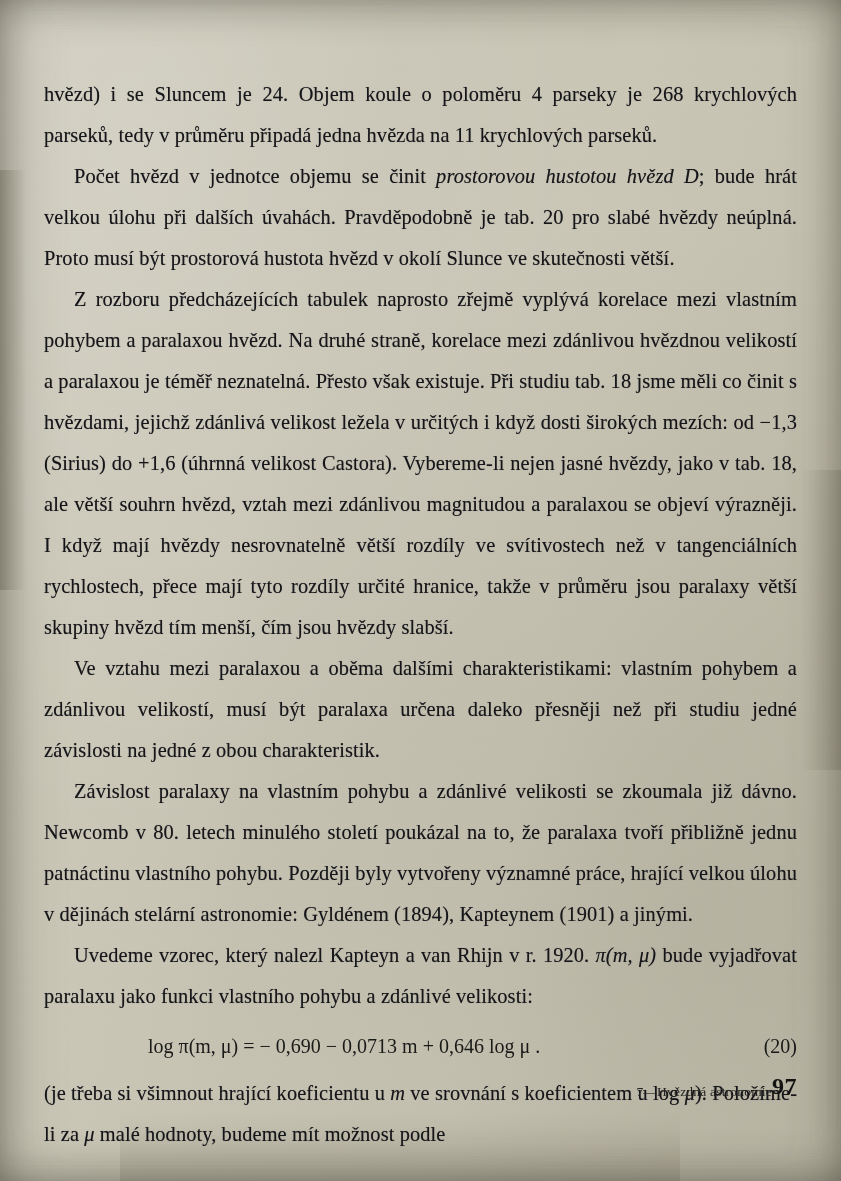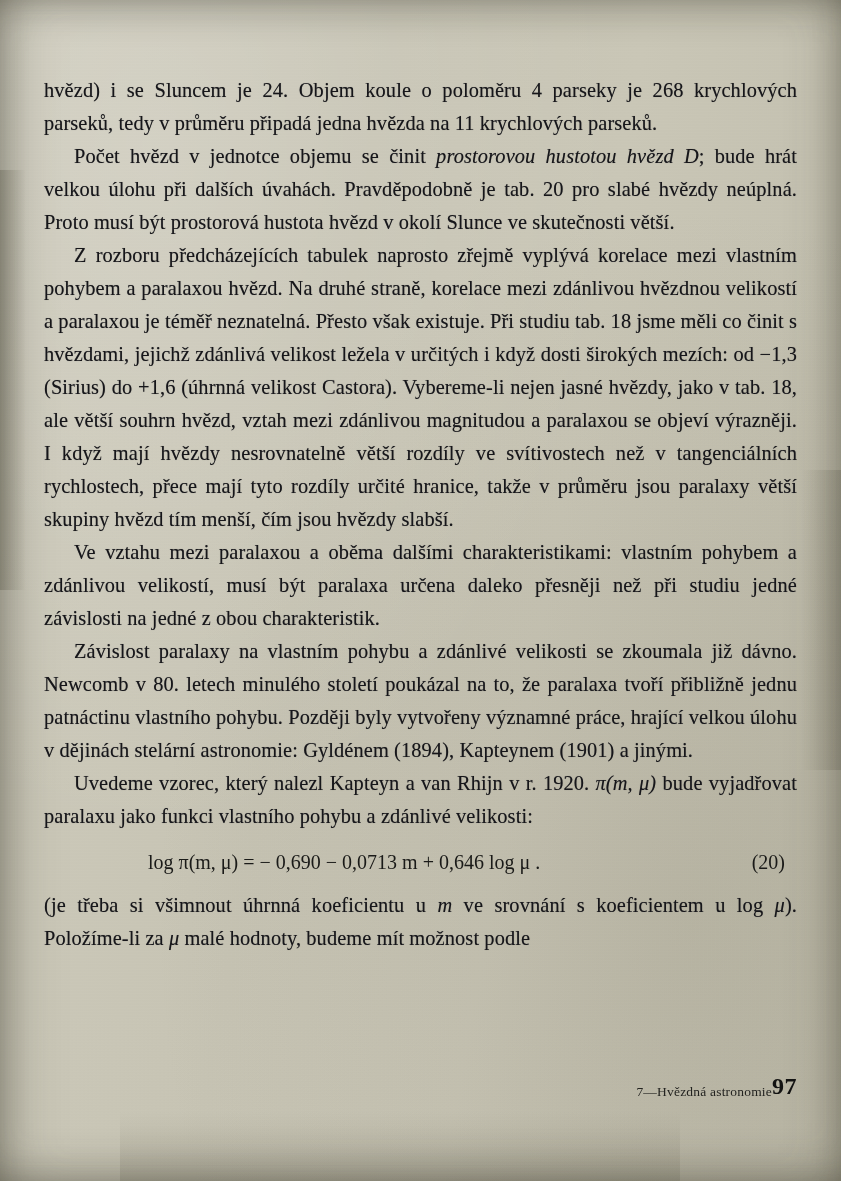--- a/index.html
+++ b/index.html
@@ -45,21 +45,21 @@
   }
   .text-block {
     position: absolute;
     left: 44px;
     top: 74px;
     width: 753px;
   }
   p {
     margin: 0;
     font-size: 20.4px;
-    line-height: 33px;
+    line-height: 41px;
     text-align: justify;
     text-justify: inter-word;
     letter-spacing: 0.1px;
     color: #16161a;
     text-shadow: 0 0 0.7px rgba(25,25,28,0.45);
   }
   p.indent {
     text-indent: 30px;
   }
   .eq {
@@ -68,21 +68,21 @@
     line-height: 30.4px;
     position: relative;
     padding-top: 14px;
     padding-bottom: 12px;
     text-align: left;
     text-indent: 0;
     padding-left: 104px;
   }
   .eq .num {
     position: absolute;
-    right: 12px;
+    right: 0;
     top: 14px;
   }
   i, em { }
   .footer {
     position: absolute;
     left: 30px;
     right: 44px;
     top: 1073px;
     display: flex;
     align-items: flex-end;
@@ -142,21 +142,21 @@
 
     <p class="indent">Závislost paralaxy na vlastním pohybu a zdánlivé velikosti se zkoumala již dávno. Newcomb v 80. letech minulého století poukázal na to, že paralaxa tvoří přibližně jednu patnáctinu vlastního pohybu. Později byly vytvořeny významné práce, hrající velkou úlohu v dějinách stelární astronomie: Gyldénem (1894), Kapteynem (1901) a jinými.</p>
 
     <p class="indent"><span>Uvedeme vzorec, který nalezl Kapteyn a van Rhijn v r. 1920. </span><i>π(m, μ)</i><span> bude vyjadřovat paralaxu jako funkci vlastního pohybu a zdánlivé velikosti:</span></p>
 
     <div class="eq">
       <span>log π(m, μ) = − 0,690 − 0,0713 m + 0,646 log μ .</span>
       <span class="num">(20)</span>
     </div>
 
-    <p><span>(je třeba si všimnout úhrnná koeficientu u </span><i>m</i><span> ve srovnání s koeficientem u log </span><i>μ</i><span>). Položíme-li za </span><i>μ</i><span> malé hodnoty, budeme mít možnost podle</span></p>
+    <p><span>(je třeba si všimnout hrající koeficientu u </span><i>m</i><span> ve srovnání s koeficientem u log </span><i>μ</i><span>). Položíme-li za </span><i>μ</i><span> malé hodnoty, budeme mít možnost podle</span></p>
 
   </div>
 
   <div class="footer">
     <div class="footer-note">7—Hvězdná astronomie</div>
     <div class="folio">97</div>
   </div>
 
   <div class="edge-shade"></div>
 </div>

